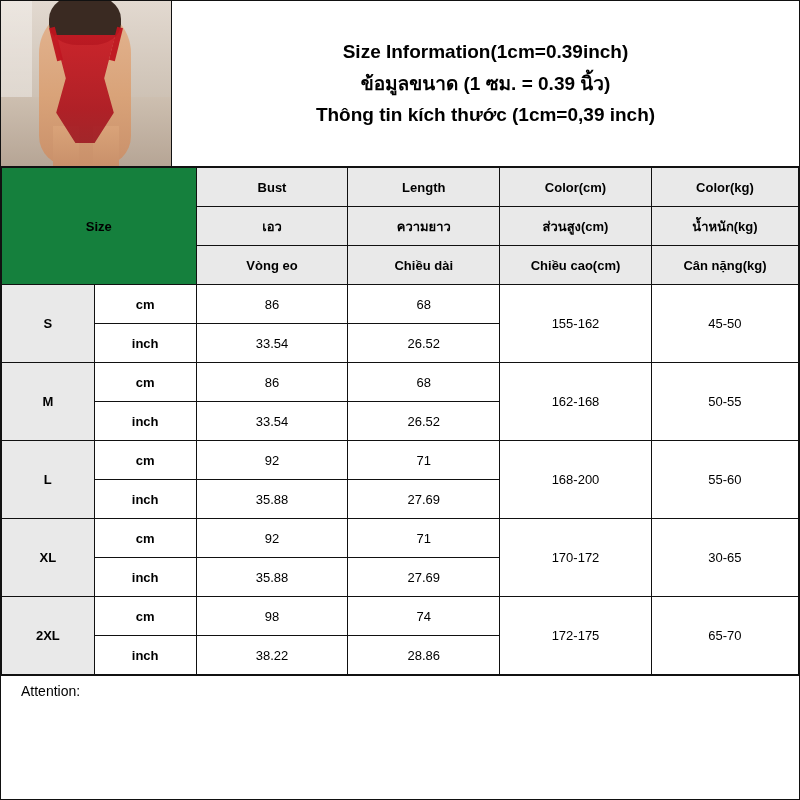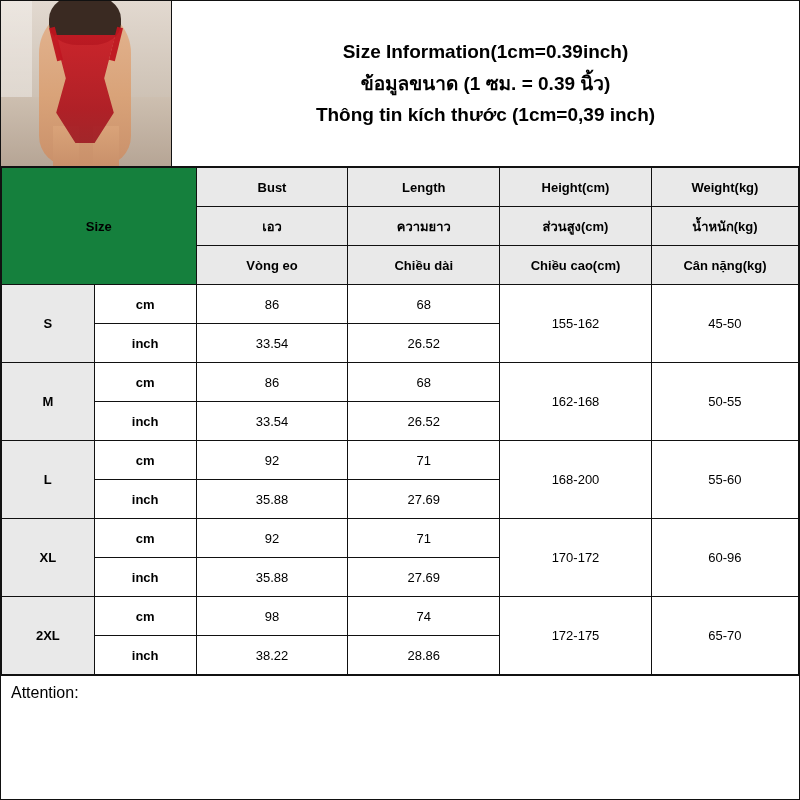--- a/index.html
+++ b/index.html
@@ -134,22 +134,22 @@
     background: #15803d;
     font-weight: bold;
     font-size: 23px;
   }
   .thai { font-size: 14px; }
   .viet { font-size: 15px; }
 
   
   .attention {
     border-top: 1px solid #111;
-    padding: 6px 10px 8px 10px;
-    font-size: 16px;
+    padding: 6px 10px 8px 20px;
+    font-size: 14px;
     line-height: 1.35;
   }
   .attention div { white-space: pre-wrap; }
 </style>
 </head>
 <body>
 
 <div class="sheet">
 
   <div class="header">
@@ -179,22 +179,22 @@
         <col class="col-bust">
       <col class="col-length">
         <col class="col-height">
         <col class="col-weight">
     </colgroup>
     <thead>
       <tr>
         <td class="hdr-size" rowspan="3" colspan="2">Size</td>
         <td>Bust</td>
         <td>Length</td>
-        <td>Height(cm)</td>
-        <td>Weight(kg)</td>
+        <td>Color(cm)</td>
+        <td>Color(kg)</td>
       </tr>
       <tr>
         <td class="thai">เอว</td>
         <td class="thai">ความยาว</td>
         <td class="thai">ส่วนสูง(cm)</td>
         <td class="thai">น้ำหนัก(kg)</td>
       </tr>
       <tr>
         <td class="viet">Vòng eo</td>
         <td class="viet">Chiều dài</td>
@@ -245,21 +245,21 @@
         <td>35.88</td>
         <td>27.69</td>
       </tr>
 
       <tr>
         <td class="size-cell" rowspan="2">XL</td>
         <td class="unit-cell">cm</td>
         <td>92</td>
         <td>71</td>
         <td rowspan="2">170-172</td>
-        <td rowspan="2">60-96</td>
+        <td rowspan="2">30-65</td>
       </tr>
       <tr>
         <td class="unit-cell">inch</td>
         <td>35.88</td>
         <td>27.69</td>
       </tr>
 
       <tr>
         <td class="size-cell" rowspan="2">2XL</td>
         <td class="unit-cell">cm</td>

